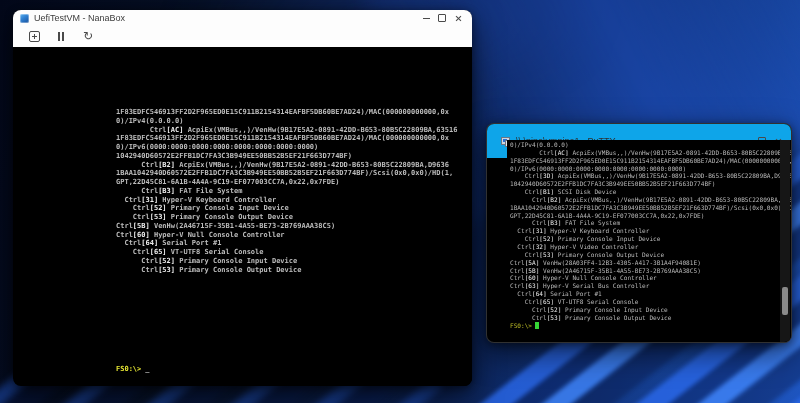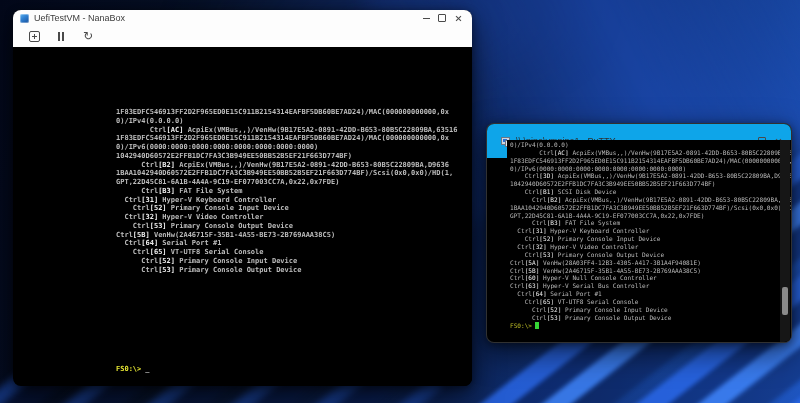--- a/index.html
+++ b/index.html
@@ -125,23 +125,23 @@
           <div class="cline"><span>        Ctrl</span><span class="hl">[AC]</span><span> AcpiEx(VMBus,,)/VenHw(9B17E5A2-0891-42DD-B653-80B5C22809BA,63516</span></div>
           <div class="cline"><span>1F83EDFC546913FF2D2F965ED0E15C911B2154314EAFBF5DB60BE7AD24)/MAC(000000000000,0x</span></div>
           <div class="cline"><span>0)/IPv6(0000:0000:0000:0000:0000:0000:0000:0000)</span></div>
           <div class="cline"><span>1042940D60572E2FFB1DC7FA3C3B949EE50BB52B5EF21F663D774BF)</span></div>
           <div class="cline"><span>      Ctrl</span><span class="hl">[B2]</span><span> AcpiEx(VMBus,,)/VenHw(9B17E5A2-0891-42DD-B653-80B5C22809BA,D9636</span></div>
           <div class="cline"><span>1BAA1042940D60572E2FFB1DC7FA3C3B949EE50BB52B5EF21F663D774BF)/Scsi(0x0,0x0)/HD(1,</span></div>
           <div class="cline"><span>GPT,22D45C81-6A1B-4A4A-9C19-EF077003CC7A,0x22,0x7FDE)</span></div>
           <div class="cline"><span>      Ctrl</span><span class="hl">[B3]</span><span> FAT File System</span></div>
           <div class="cline"><span>  Ctrl</span><span class="hl">[31]</span><span> Hyper-V Keyboard Controller</span></div>
           <div class="cline"><span>    Ctrl</span><span class="hl">[52]</span><span> Primary Console Input Device</span></div>
-          <div class="cline"><span>  Ctrl</span><span class="hl">[32]</span><span> Hyper-V Video Controller</span></div>
           <div class="cline"><span>    Ctrl</span><span class="hl">[53]</span><span> Primary Console Output Device</span></div>
           <div class="cline"><span>Ctrl</span><span class="hl">[5B]</span><span> VenHw(2A46715F-35B1-4A55-BE73-2B769AAA38C5)</span></div>
+          <div class="cline"><span>Ctrl</span><span class="hl">[60]</span><span> Hyper-V Null Console Controller</span></div>
           <div class="cline"><span>  Ctrl</span><span class="hl">[64]</span><span> Serial Port #1</span></div>
           <div class="cline"><span>    Ctrl</span><span class="hl">[65]</span><span> VT-UTF8 Serial Console</span></div>
           <div class="cline"><span>      Ctrl</span><span class="hl">[52]</span><span> Primary Console Input Device</span></div>
           <div class="cline"><span>      Ctrl</span><span class="hl">[53]</span><span> Primary Console Output Device</span></div>
         </div>
       <div class="ctext" style="top:318px">
         <div class="cline promptline"><span class="prompt">FS0:\&gt;</span><span class="cur-underscore">_</span></div>
       </div>
     </div>
   </div>

